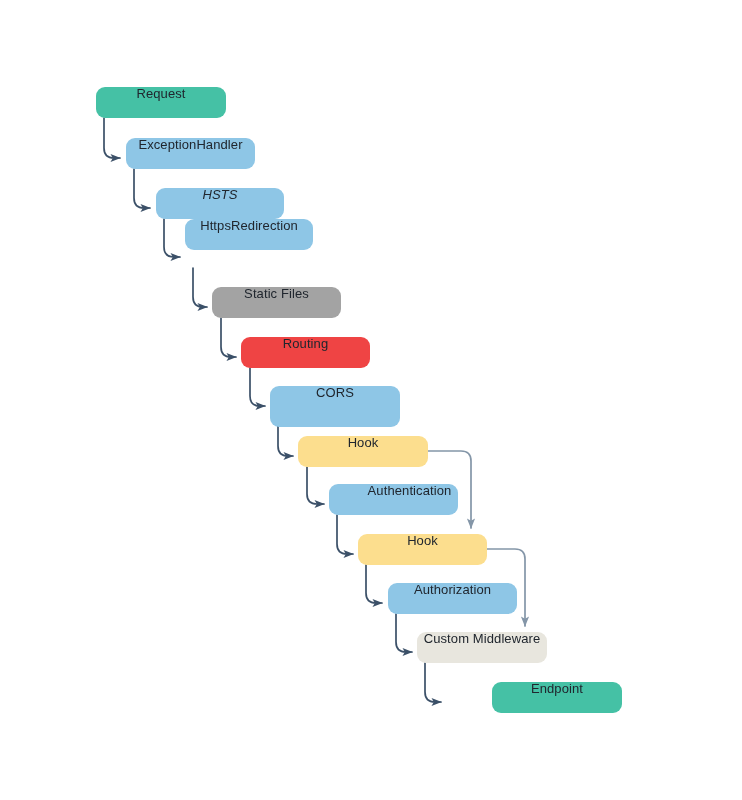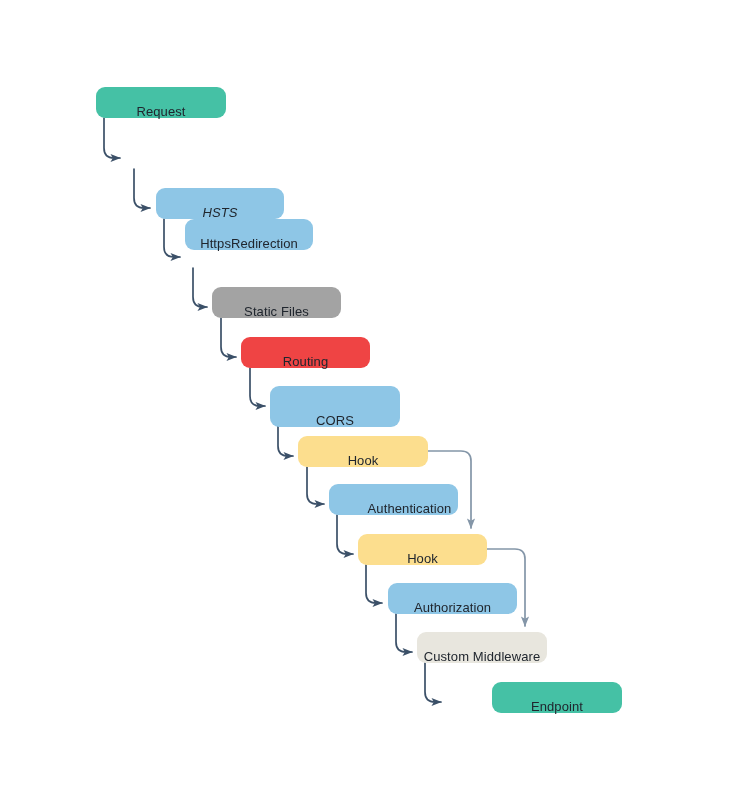--- a/index.html
+++ b/index.html
@@ -23,21 +23,21 @@
     position: absolute;
     left: 0;
     top: 0;
     width: 742px;
     height: 800px;
     pointer-events: none;
   }
   .node {
     position: absolute;
     display: flex;
-    align-items: flex-end;
+    align-items: flex-start;
     justify-content: center;
     box-sizing: border-box;
     border-radius: 9px;
     font-size: 13px;
     line-height: 1;
     color: #20262e;
     white-space: nowrap;
     letter-spacing: 0.1px;
   }
 </style>
@@ -74,20 +74,23 @@
     <g stroke="#8496a8" stroke-width="1.7" fill="none" stroke-linecap="round">
       <path d="M428,451 L461,451 Q471,451 471,461 L471,528" marker-end="url(#arrow-bypass)"></path>
       <path d="M487,549 L515,549 Q525,549 525,559 L525,626" marker-end="url(#arrow-bypass)"></path>
     </g>
   </svg>
 
   <div class="node" style="left:96px; top:87px; width:130px; height:31px; background:#45c1a5;">
     <span>Request</span>
   </div>
 
+  <div class="node" style="left:126px; top:138px; width:129px; height:31px; background:#8ec6e6;">
+    <span>ExceptionHandler</span>
+  </div>
 
   <div class="node" style="left:156px; top:188px; width:128px; height:31px; background:#8ec6e6;font-style:italic;">
     <span>HSTS</span>
   </div>
 
   <div class="node" style="left:185px; top:219px; width:128px; height:31px; background:#8ec6e6;">
     <span>HttpsRedirection</span>
   </div>
 
   <div class="node" style="left:212px; top:287px; width:129px; height:31px; background:#a3a3a3;">

